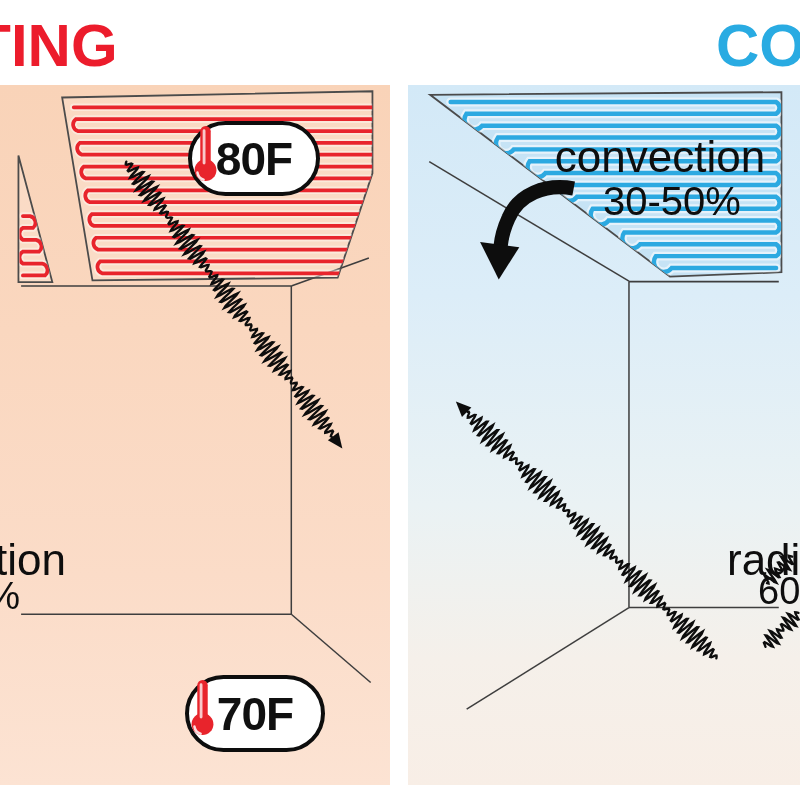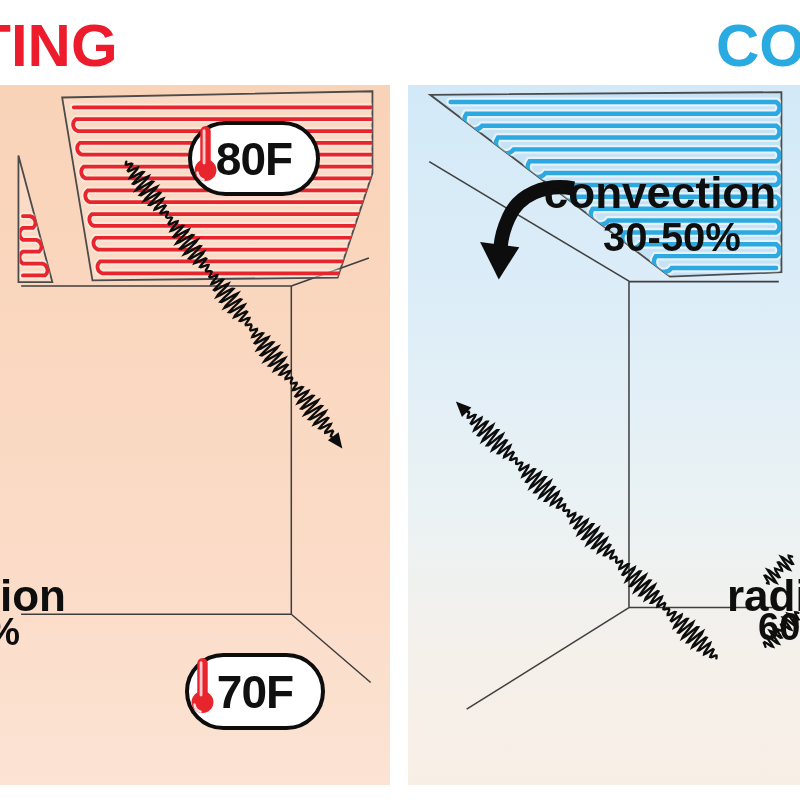--- a/index.html
+++ b/index.html
@@ -20,23 +20,23 @@
   .panel-fill-cool{fill:#c6e3f5;}
   .coil{fill:none;stroke-width:4.2;stroke-linecap:round;}
   .coil-cool{stroke-width:5;}
   .coil-halo{fill:none;stroke:rgba(255,255,255,0.38);stroke-width:8.5;stroke-linecap:round;}
   .coil-halo-cool{stroke:rgba(255,255,255,0.55);stroke-width:10;}
   .squig{fill:none;stroke:#0d0d0d;stroke-width:2.6;stroke-linecap:round;}
   .conv-arrow{fill:none;stroke:#0d0d0d;stroke-width:16;}
   .badge{position:absolute;display:flex;align-items:center;justify-content:center;gap:8px;
      background:#fff;border:4px solid #0d0d0d;border-radius:44px;box-sizing:border-box;}
   .badge-ceiling{left:188px;top:36px;width:132px;height:75px;}
-  .badge-room{left:185px;top:568px;width:140px;height:77px;}
+  .badge-room{left:185px;top:590px;width:140px;height:77px;}
   .badge-value{font-size:46px;font-weight:600;color:#101010;letter-spacing:-1px;}
-  .label{position:absolute;color:#0e0e0e;font-weight:700;white-space:nowrap;margin-top:36px;}
+  .label{position:absolute;color:#0e0e0e;font-weight:400;white-space:nowrap;}
   .conv-label{left:252px;top:49px;text-align:center;transform:translateX(-50%);line-height:45px;}
   .conv-line1{font-size:44px;display:block;}
   .conv-line2{font-size:40px;display:block;position:relative;left:12px;}
   .rad-line1{font-size:44px;position:absolute;}
   .rad-line2{font-size:38px;position:absolute;}
   .rad-left-1{left:-234px;top:450px;width:300px;text-align:right;}
   .rad-left-2{left:-280px;top:490px;width:300px;text-align:right;}
   .rad-right-1{left:319px;top:450px;}
   .rad-right-2{left:350px;top:485px;}
 </style>

